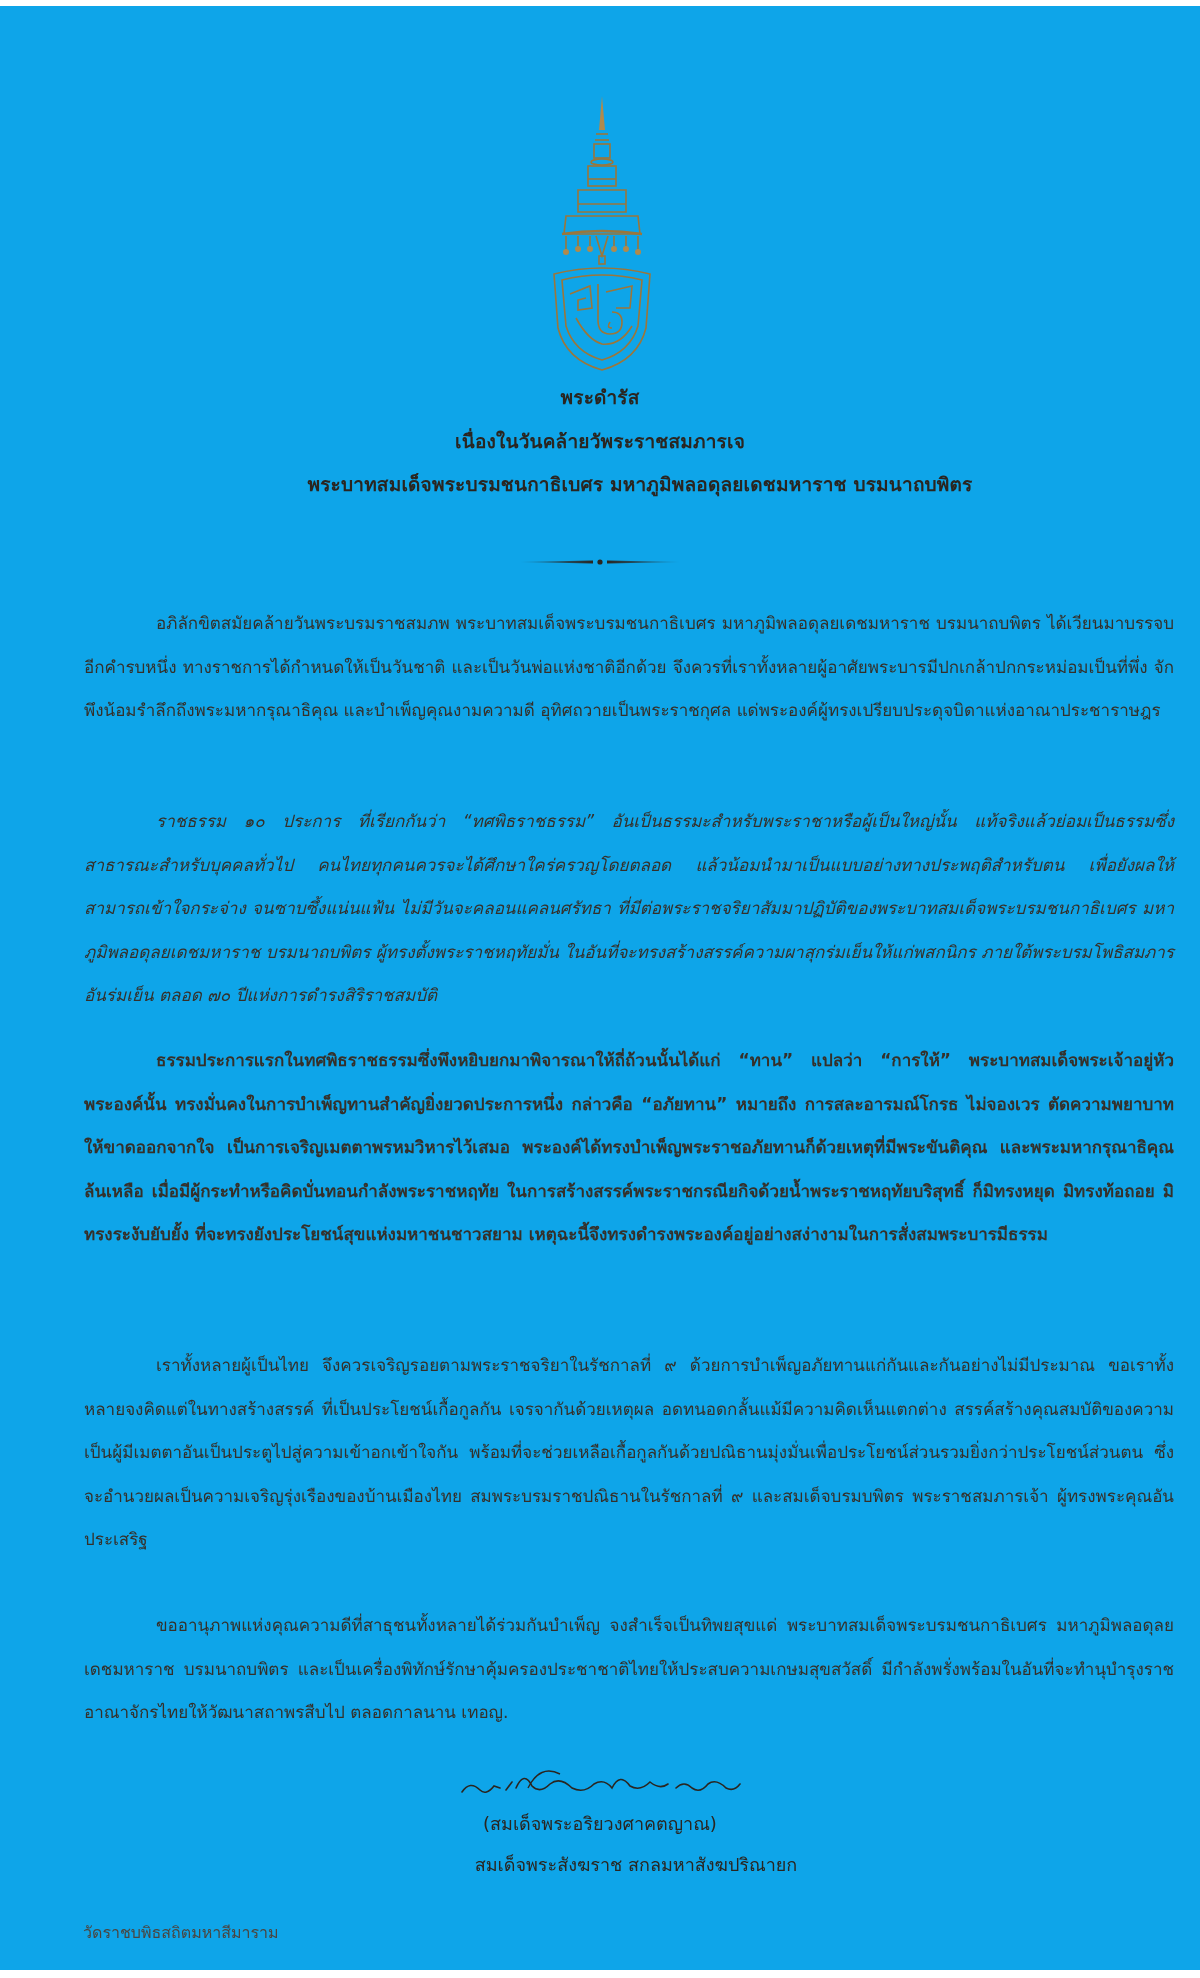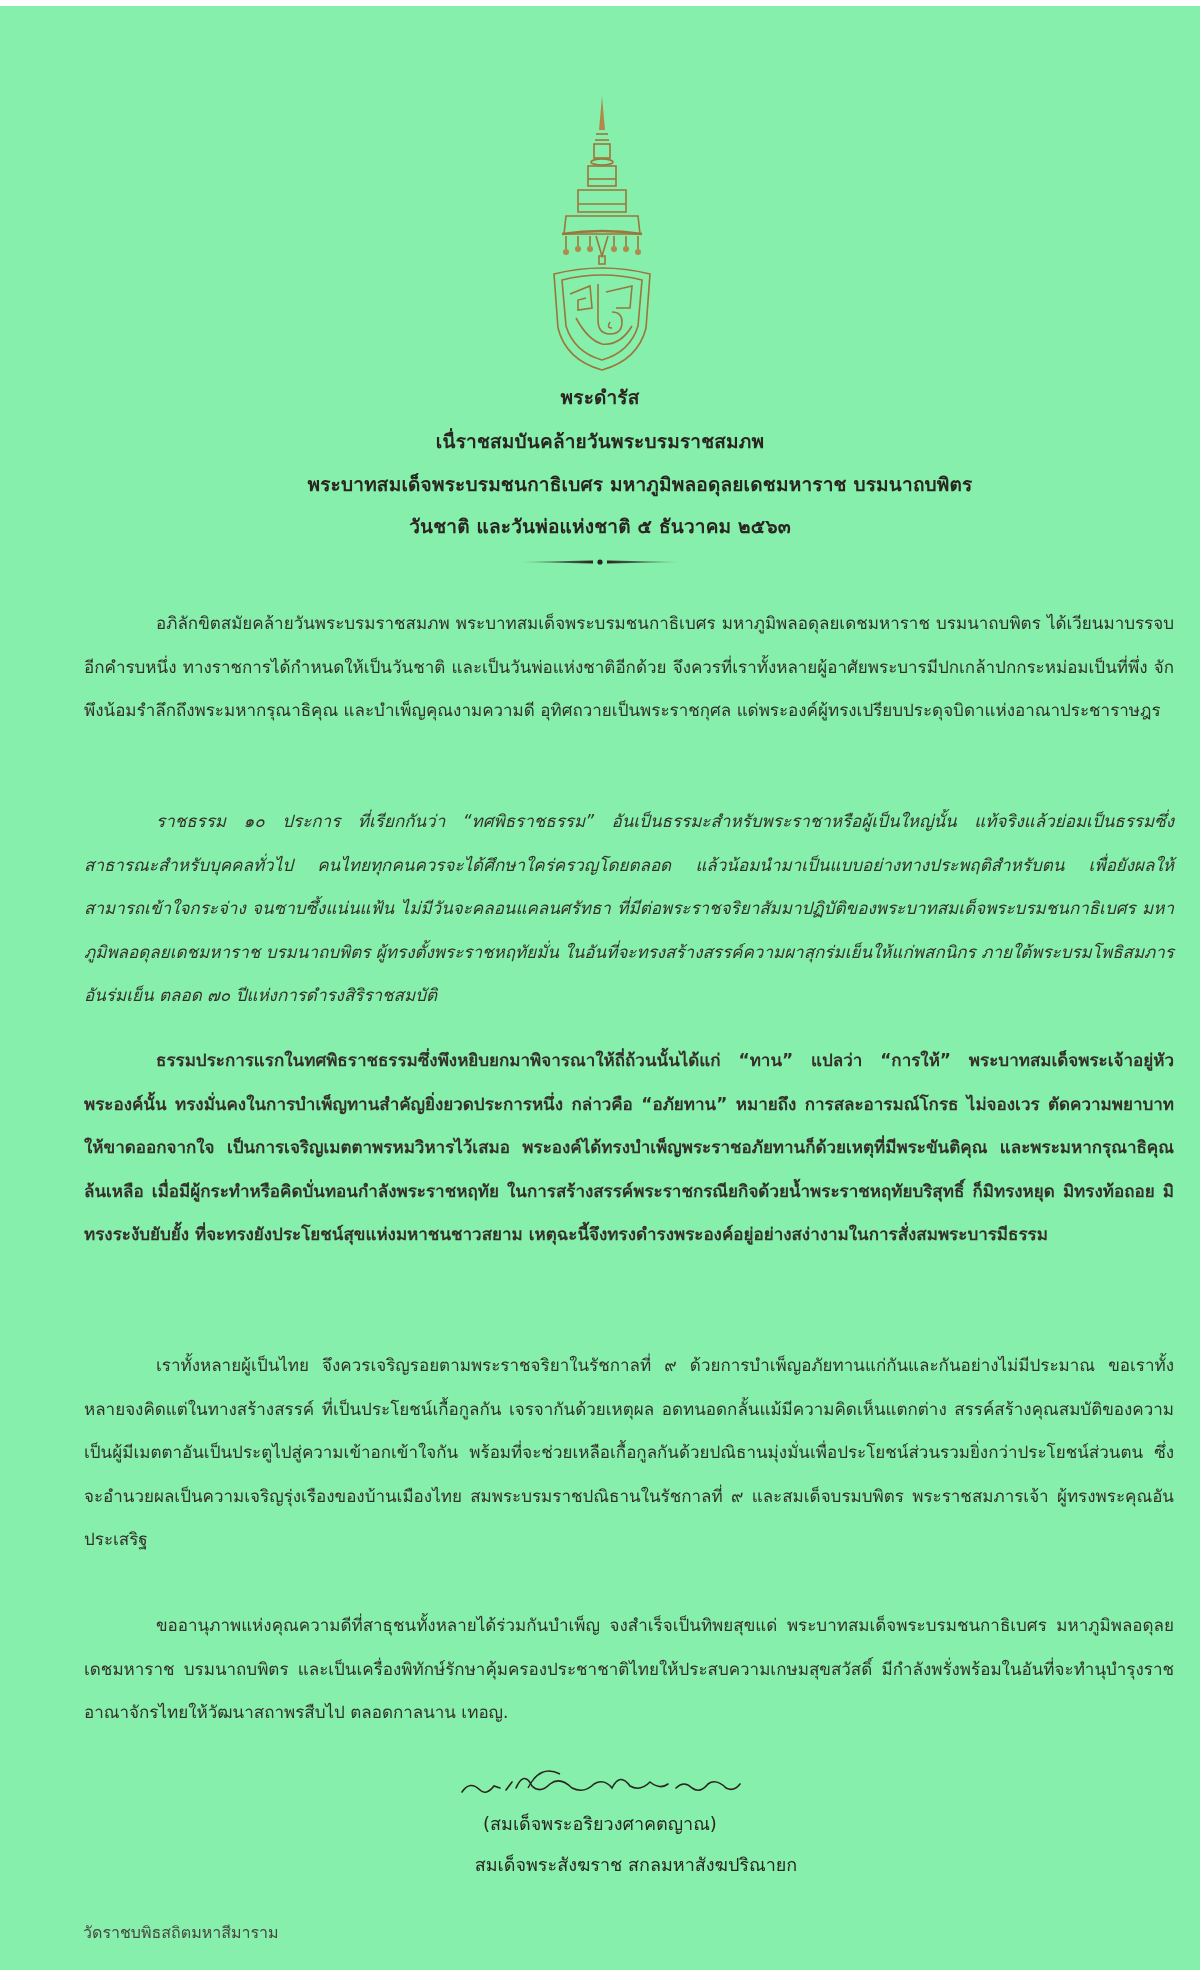--- a/index.html
+++ b/index.html
@@ -8,21 +8,21 @@
     height: 1978px;
     background: #ffffff;
     font-family: "DejaVu Sans", "Liberation Sans", sans-serif;
     color: #2b2722;
     overflow: hidden;
   }
   .page {
     position: absolute;
     left: 0; top: 6px;
     width: 1200px; height: 1964px;
-    background: #86efac;
+    background: #0ea5e9;
   }
   .emblem {
     position: absolute;
     left: 548px; top: 88px;
     width: 108px; height: 280px;
   }
   .heading {
     position: absolute;
     left: 0; width: 1200px;
     text-align: center;
@@ -125,23 +125,22 @@
     <path d="M14 186 Q54 176 94 186 L90 232 Q82 258 54 266 Q26 258 18 232 Z"></path>
 
     <path d="M22 200 L42 192 L44 214 L30 216 L30 206 L38 204"></path>
     <path d="M50 190 L50 226 Q50 240 62 240 Q74 240 74 228 Q74 218 64 218"></path>
     <path d="M58 198 L84 192 L82 214 L68 214"></path>
     <path d="M28 224 Q40 246 54 250 Q72 252 84 232"></path>
     <path d="M62 228 Q58 234 64 234"></path>
   </svg>
 
   <div class="heading h1">พระดำรัส</div>
-  <div class="heading h2">เนื่ราชสมบันคล้ายวันพระบรมราชสมภพ</div>
+  <div class="heading h2">เนื่องในวันคล้ายวัพระราชสมภารเจ</div>
   <div class="heading h3">พระบาทสมเด็จพระบรมชนกาธิเบศร มหาภูมิพลอดุลยเดชมหาราช บรมนาถบพิตร</div>
-  <div class="heading h4">วันชาติ และวันพ่อแห่งชาติ ๕ ธันวาคม ๒๕๖๓</div>
 
   <svg class="divider" viewBox="0 0 170 10">
     <defs>
       <linearGradient id="gl" x1="0" x2="1">
           <stop offset="0" stop-color="#2a2520" stop-opacity="0.2"></stop>
           <stop offset="1" stop-color="#2a2520"></stop>
         </linearGradient>
       <linearGradient id="gr" x1="0" x2="1">
           <stop offset="0" stop-color="#2a2520"></stop>
           <stop offset="1" stop-color="#2a2520" stop-opacity="0.2"></stop>

